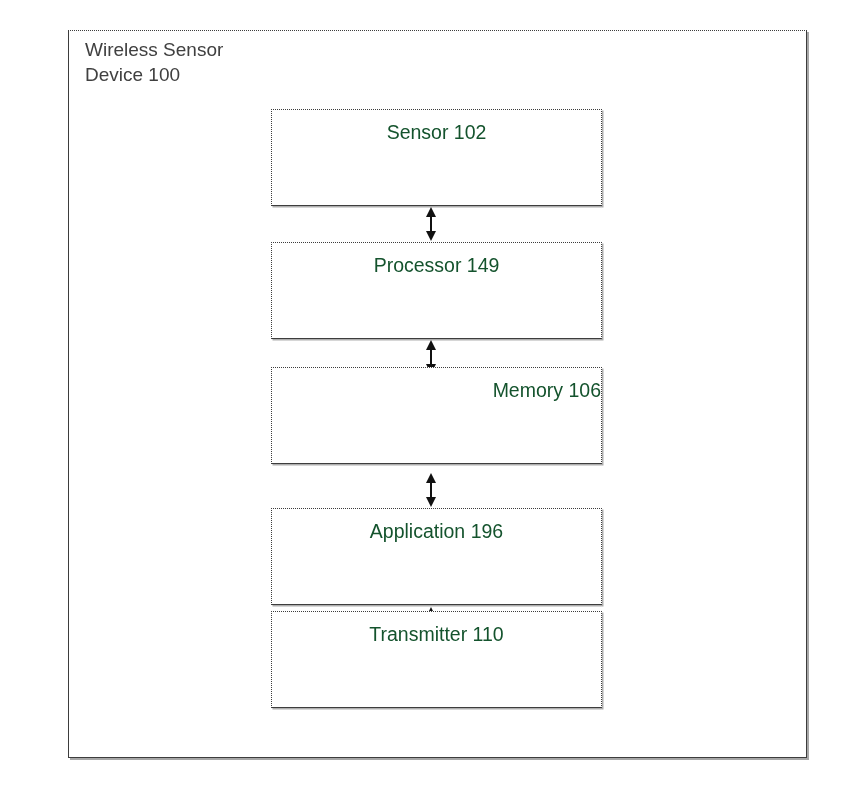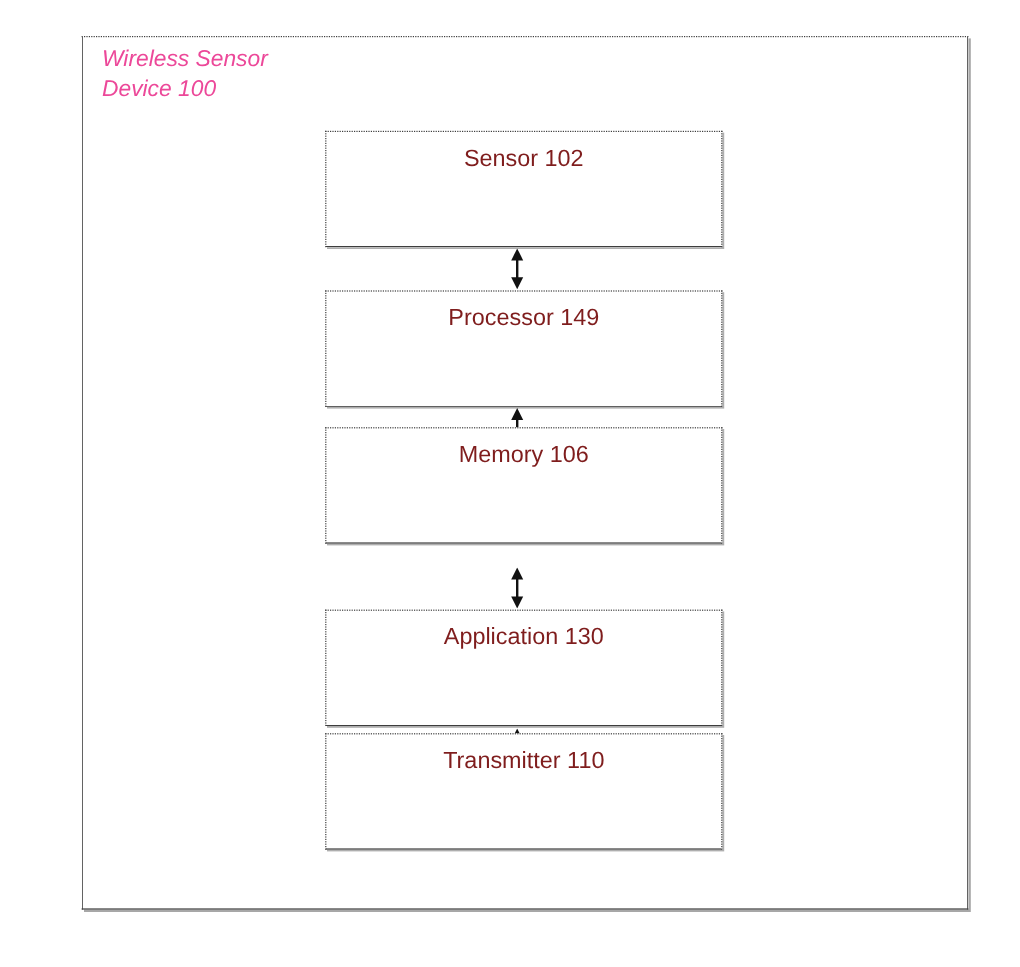--- a/index.html
+++ b/index.html
@@ -27,52 +27,51 @@
     box-shadow: 2px 2px 0 rgba(120,120,120,0.65);
     background: #ffffff;
   }
   .device-label {
     position: absolute;
     left: 16px;
     top: 6px;
     font-size: 19px;
     line-height: 1.32;
     white-space: pre-line;
-    color: #ec4899;
-    font-style: italic;
+    color: #404040;
   }
   .block {
     position: absolute;
     left: 202px;
     width: 329px;
     height: 95px;
     border: 1px solid #3d3d3d;
     border-top-style: dotted;
     border-left-style: dotted;
     border-right-style: dotted;
     box-shadow: 1.5px 1.5px 0 rgba(120,120,120,0.6);
     background: #ffffff;
     text-align: center;
   }
   .block-label {
     display: inline-block;
     margin-top: 11px;
     font-size: 19.5px;
-    color: #7f1d1d;
+    color: #14532d;
   }
   .arrow {
     position: absolute;
     left: 354px;
     width: 16px;
     height: 34px;
   }
   .arrow svg { display: block; }
   .block.b0 { top: 78px;  }
   .block.b1 { top: 211px; }
-  .block.b2 { top: 325px; }
+  .block.b2 { top: 336px; text-align: right; }
   .block.b3 { top: 477px; }
   .block.b4 { top: 580px; }
   .arrow.a0 { top: 176px; }
   .arrow.a1 { top: 309px; }
   .arrow.a2 { top: 442px; }
   .arrow.a3 { top: 576px; }
 </style>
 </head>
 <body>
 
@@ -112,21 +111,21 @@
 
     <div class="arrow a2">
       <svg width="16" height="34" viewBox="0 0 16 34">
         <line x1="8" y1="8" x2="8" y2="26" stroke="#111111" stroke-width="2"></line>
         <polygon points="8,0 3,10 13,10" fill="#111111"></polygon>
         <polygon points="8,34 3,24 13,24" fill="#111111"></polygon>
       </svg>
     </div>
 
     <div class="block b3">
-      <span class="block-label">Application 130</span>
+      <span class="block-label">Application 196</span>
     </div>
 
     <div class="arrow a3">
       <svg width="16" height="34" viewBox="0 0 16 34">
         <line x1="8" y1="8" x2="8" y2="26" stroke="#111111" stroke-width="2"></line>
         <polygon points="8,0 3,10 13,10" fill="#111111"></polygon>
         <polygon points="8,34 3,24 13,24" fill="#111111"></polygon>
       </svg>
     </div>
 

